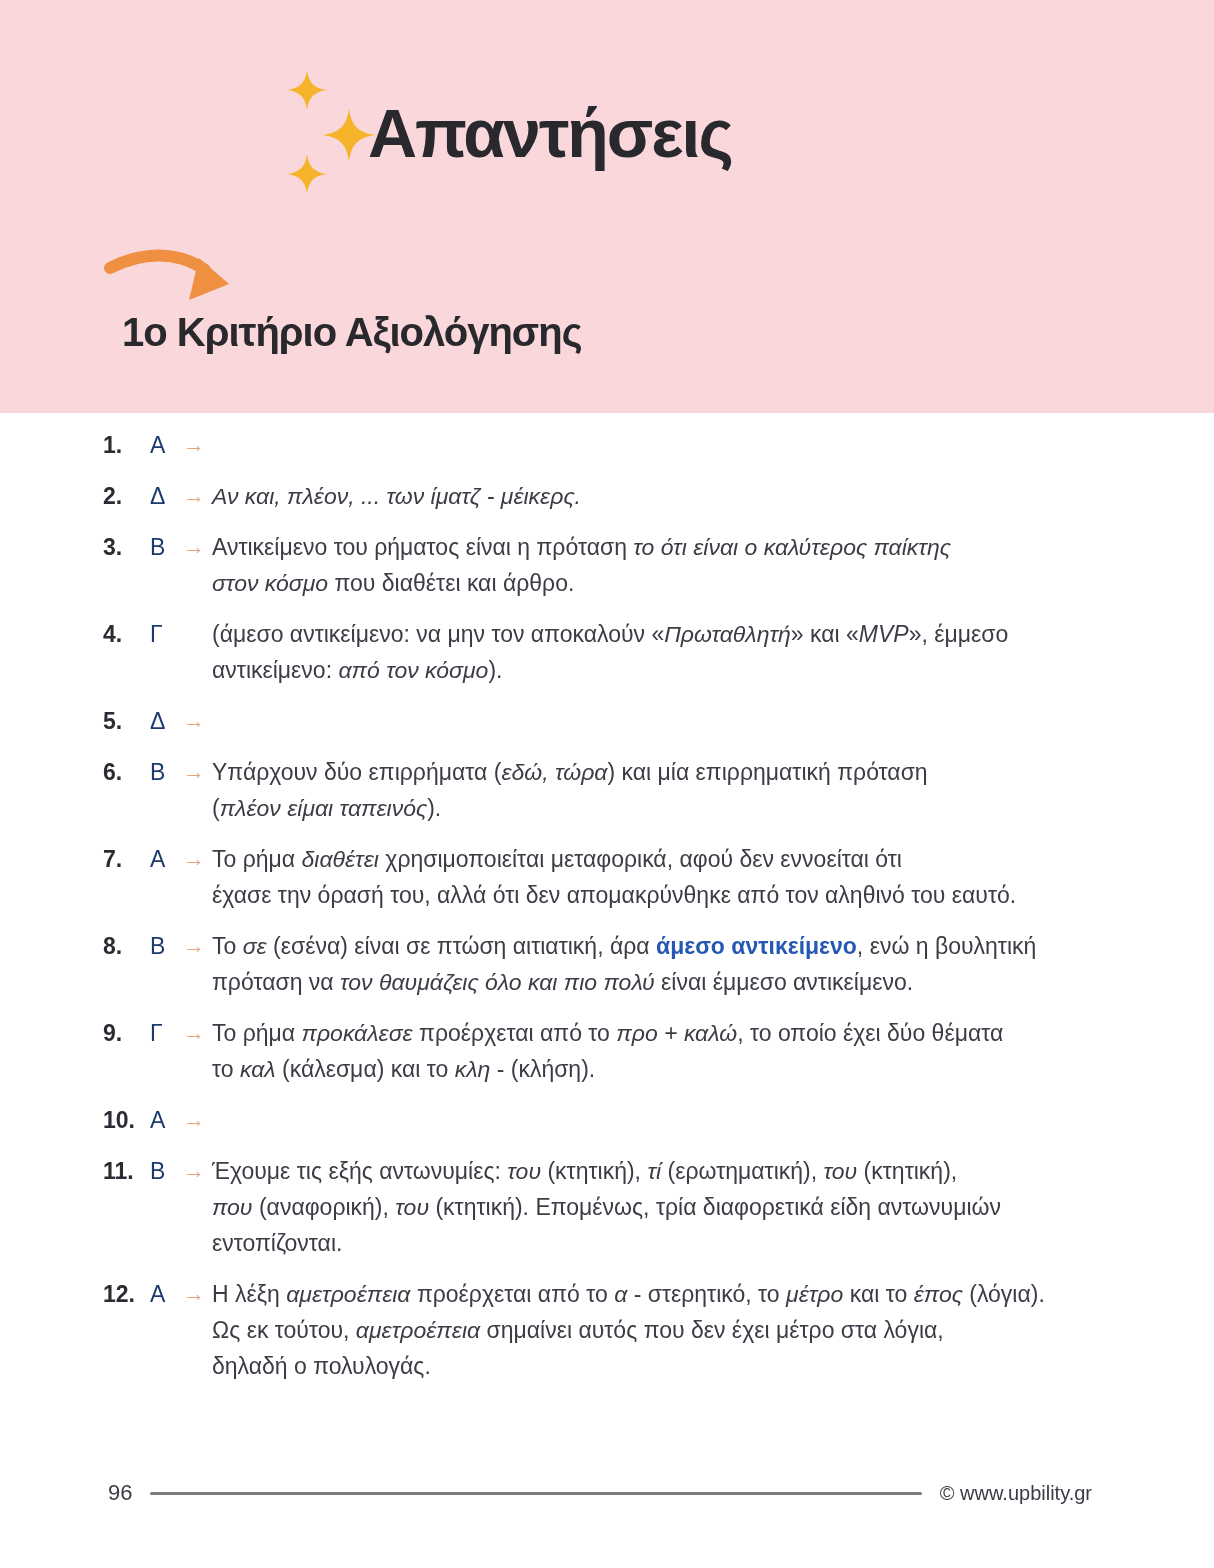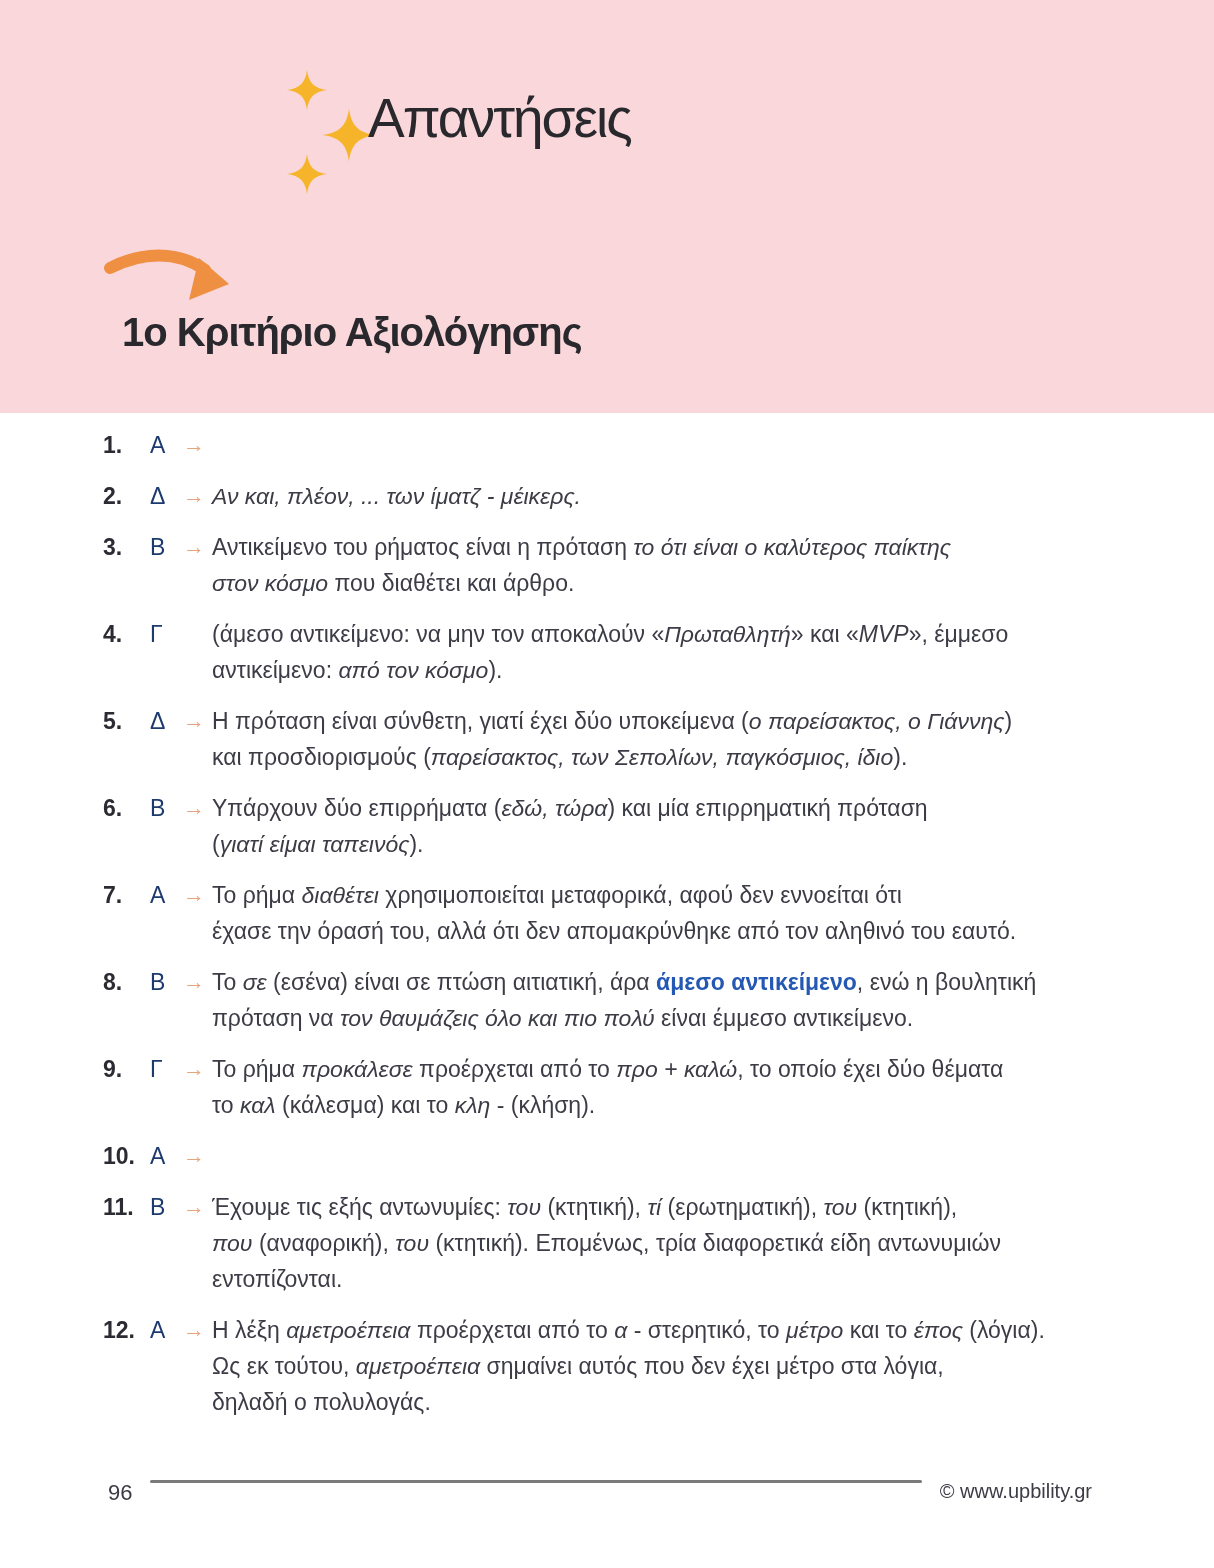--- a/index.html
+++ b/index.html
@@ -17,22 +17,22 @@
   .header-band {
     position:absolute; left:0; top:0;
     width:1214px; height:413px;
     background:var(--header-pink, #f9d7da);
   }
   .sparkles {
     position:absolute; left:283px; top:62px;
     width:100px; height:155px;
   }
   .main-title {
-    position:absolute; left:368px; top:86px;
-    font-size:55px; font-weight:normal;
+    position:absolute; left:368px; top:94px;
+    font-size:68px; font-weight:bold;
     letter-spacing:-2px;
     color:var(--title-ink, #28282d);
     white-space:nowrap;
   }
   .curved-arrow {
     position:absolute; left:103px; top:246px;
     width:130px; height:60px;
   }
   .section-heading {
     position:absolute; left:122px; top:310px;
@@ -75,21 +75,21 @@
   .seg-normal { font-style:normal; }
   .seg-italic { font-style:italic; }
   .seg-bold-blue {
     font-weight:bold;
     color:var(--highlight-blue, #2458b3);
   }
 
   
   .footer {
     position:absolute; left:0; top:1480px; width:1214px;
-    display:flex; align-items:flex-start;
+    display:flex; align-items:center;
     padding:0 122px 0 108px;
     box-sizing:border-box;
     gap:18px;
   }
   .footer-page-number {
     flex:none;
     font-size:22px;
     color:var(--body-ink, #3c3c46);
   }
   .footer-rule {
@@ -159,28 +159,27 @@
       <span class="answer-number">4.</span>
       <span class="answer-letter">Γ</span>
       <span class="answer-arrow hidden">→</span>
       <span class="answer-text"><span class="seg-normal">(άμεσο αντικείμενο: να μην τον αποκαλούν «</span><span class="seg-italic">Πρωταθλητή</span><span class="seg-normal">» και «</span><span class="seg-italic">MVP</span><span class="seg-normal">», έμμεσο</span><br><span class="seg-normal">αντικείμενο: </span><span class="seg-italic">από τον κόσμο</span><span class="seg-normal">).</span></span>
     </div>
 
     <div class="answer-row">
       <span class="answer-number">5.</span>
       <span class="answer-letter">Δ</span>
       <span class="answer-arrow">→</span>
-      <span class="answer-text"><span class="seg-normal">Η πρόταση είναι σύνθετη, γιατί έχει δύο υποκείμενα (</span><span class="seg-italic">ο παρείσακτος, ο Γιάννης</span><span class="seg-normal">)</span><br><span class="seg-normal">και προσδιορισμούς (</span><span class="seg-italic">παρείσακτος, των Σεπολίων, παγκόσμιος, ίδιο</span><span class="seg-normal">).</span></span>
     </div>
 
     <div class="answer-row">
       <span class="answer-number">6.</span>
       <span class="answer-letter">Β</span>
       <span class="answer-arrow">→</span>
-      <span class="answer-text"><span class="seg-normal">Υπάρχουν δύο επιρρήματα (</span><span class="seg-italic">εδώ, τώρα</span><span class="seg-normal">) και μία επιρρηματική πρόταση</span><br><span class="seg-normal">(</span><span class="seg-italic">γιατί είμαι ταπεινός</span><span class="seg-normal">).</span></span>
+      <span class="answer-text"><span class="seg-normal">Υπάρχουν δύο επιρρήματα (</span><span class="seg-italic">εδώ, τώρα</span><span class="seg-normal">) και μία επιρρηματική πρόταση</span><br><span class="seg-normal">(</span><span class="seg-italic">πλέον είμαι ταπεινός</span><span class="seg-normal">).</span></span>
     </div>
 
     <div class="answer-row">
       <span class="answer-number">7.</span>
       <span class="answer-letter">Α</span>
       <span class="answer-arrow">→</span>
       <span class="answer-text"><span class="seg-normal">Το ρήμα </span><span class="seg-italic">διαθέτει </span><span class="seg-normal">χρησιμοποιείται μεταφορικά, αφού δεν εννοείται ότι</span><br><span class="seg-normal">έχασε την όρασή του, αλλά ότι δεν απομακρύνθηκε από τον αληθινό του εαυτό.</span></span>
     </div>
 
     <div class="answer-row">

